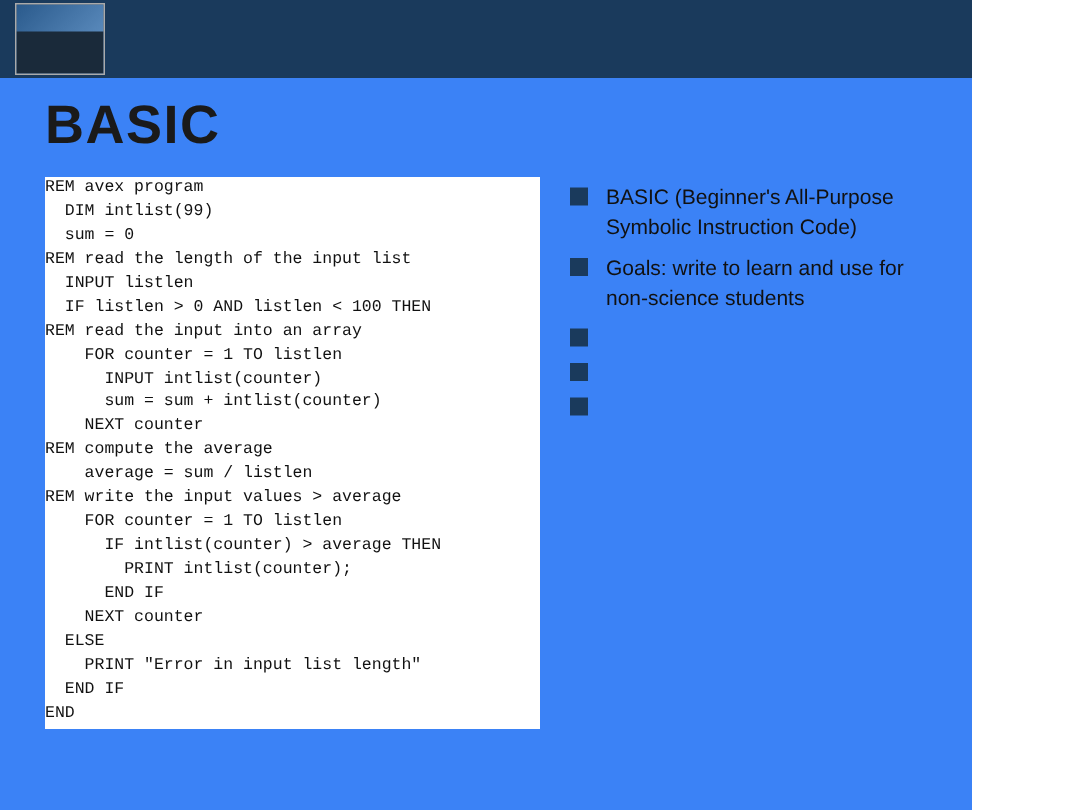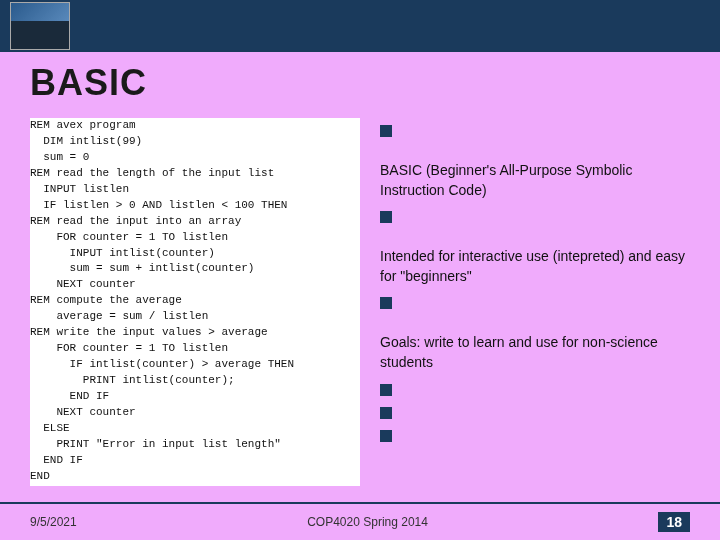--- a/index.html
+++ b/index.html
@@ -6,23 +6,23 @@
     body {
       width: 720px;
       height: 540px;
       background: #ffffff;
       font-family: Arial, sans-serif;
       overflow: hidden;
       position: relative;
     }
 
     .slide {
-      width: 720px;
+      width: 648px;
       height: 540px;
-      background: #f0abfc;
+      background: #3b82f6;
       position: relative;
       padding: 0;
     }
 
     
     .top-bar {
       width: 100%;
       height: 52px;
       background: #1a3a5c;
       position: relative;
@@ -82,23 +82,23 @@
     .bullet-panel {
       flex: 1;
       display: flex;
       flex-direction: column;
       gap: 8px;
       padding-top: 4px;
     }
 
     .bullet-item {
       display: flex;
-      flex-direction: column;
+      flex-direction: row;
       align-items: flex-start;
-      gap: 24px;
+      gap: 12px;
     }
 
     .bullet-square {
       width: 12px;
       height: 12px;
       min-width: 12px;
       background: #1a3a5c;
       margin-top: 3px;
     }
 
@@ -182,38 +182,29 @@
 END</div>
 
     <div class="bullet-panel">
 
     <div class="bullet-item">
           <div class="bullet-square"></div>
           <span class="bullet-text">BASIC (Beginner's All-Purpose Symbolic Instruction Code)</span>
         </div>
         <div class="bullet-item">
           <div class="bullet-square"></div>
-          <span class="bullet-text">Intended for interactive use (intepreted) and easy for "beginners"</span>
-        </div>
-        <div class="bullet-item">
-          <div class="bullet-square"></div>
           <span class="bullet-text">Goals: write to learn and use for non-science students</span>
         </div>
         <div class="bullet-item">
           <div class="bullet-square"></div>
         </div>
         <div class="bullet-item">
           <div class="bullet-square"></div>
         </div>
         <div class="bullet-item">
           <div class="bullet-square"></div>
         </div>
       </div>
 
   </div>
 
-  <div class="footer">
-    <span class="footer-left">9/5/2021</span>
-    <span class="footer-center">COP4020 Spring 2014</span>
-    <span class="footer-right">18</span>
-  </div>
 
 </div>
 
 </body></html>

